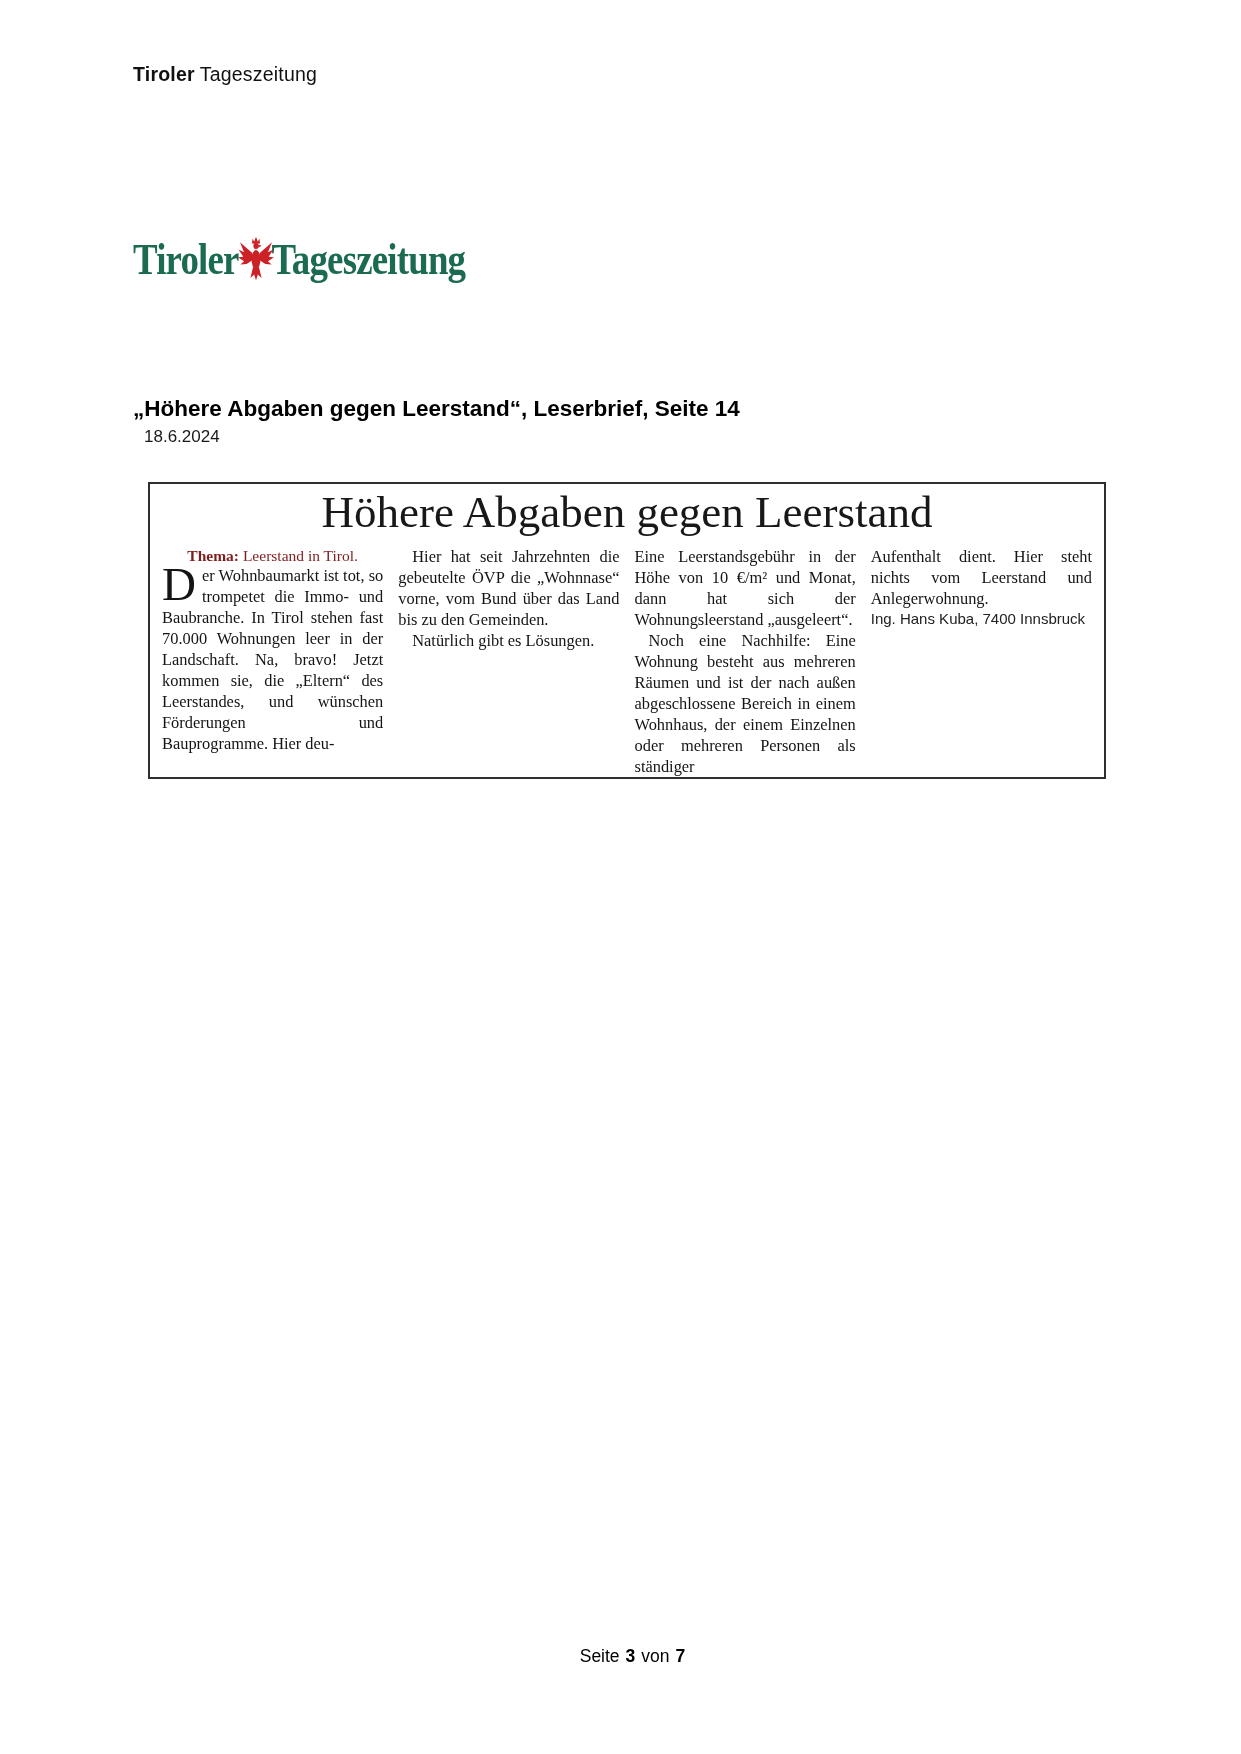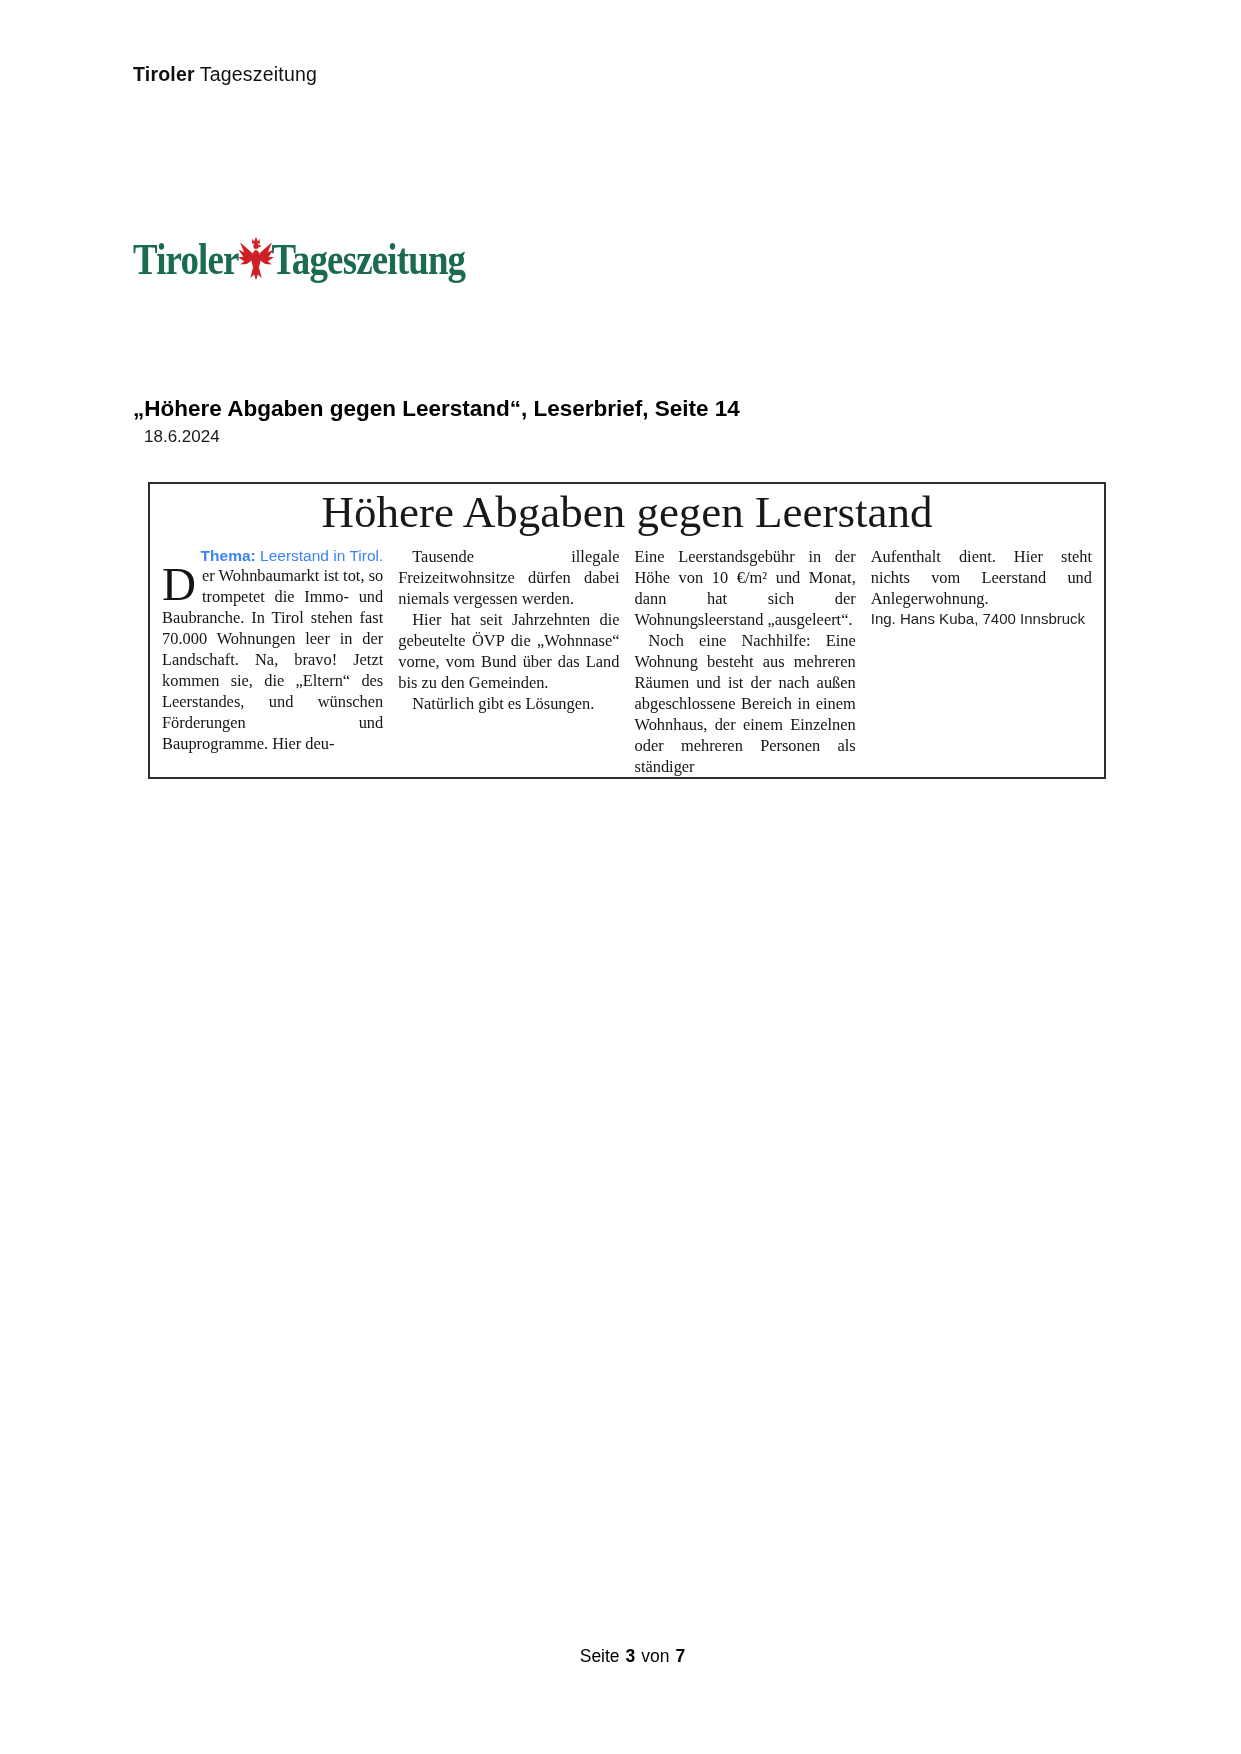--- a/index.html
+++ b/index.html
@@ -73,25 +73,25 @@
     flex:1 1 0;
     font-family:"Liberation Serif", serif;
     font-size:16.4px;
     line-height:1.28;
     text-align:justify;
     color:#141414;
   }
   .col p { margin:0; }
   .col p.indent { text-indent:14px; }
   .thema {
-    font-family:Liberation Sans, sans-serif;
+    font-family:Liberation Serif, serif;
     font-size:15.5px;
-    text-align:right;
+    text-align:center;
     margin:0 0 13px 0;
-    color:#3b82f6;
+    color:#7f1d1d;
   }
   .thema .label { font-weight:bold; }
   .dropcap {
     float:left;
     font-family:"Liberation Serif", serif;
     font-size:47px;
     line-height:38px;
     padding-right:6px;
     color:#141414;
   }
@@ -150,21 +150,20 @@
     <div class="col">
       <p class="thema">
         <span class="label">Thema:</span><span> Leerstand in Tirol.</span>
       </p>
       <p>
         <span class="dropcap">D</span><span>er Wohnbaumarkt ist tot, so trompetet die Immo- und Baubranche. In Tirol stehen fast 70.000 Wohnungen leer in der Landschaft. Na, bravo! Jetzt kommen sie, die „Eltern“ des Leerstandes, und wünschen Förderungen und Bauprogramme. Hier deu-</span>
       </p>
     </div>
 
     <div class="col">
-      <p class="indent">Tausende illegale Freizeitwohnsitze dürfen dabei niemals vergessen werden.</p>
       <p class="indent">Hier hat seit Jahrzehnten die gebeutelte ÖVP die „Wohnnase“ vorne, vom Bund über das Land bis zu den Gemeinden.</p>
       <p class="indent">Natürlich gibt es Lösungen.</p>
     </div>
 
     <div class="col">
       <p>Eine Leerstandsgebühr in der Höhe von 10&nbsp;€/m² und Monat, dann hat sich der Wohnungsleerstand „ausgeleert“.</p>
       <p class="indent">Noch eine Nachhilfe: Eine Wohnung besteht aus mehreren Räumen und ist der nach außen abgeschlossene Bereich in einem Wohnhaus, der einem Einzelnen oder mehreren Personen als ständiger</p>
     </div>
 
     <div class="col">

